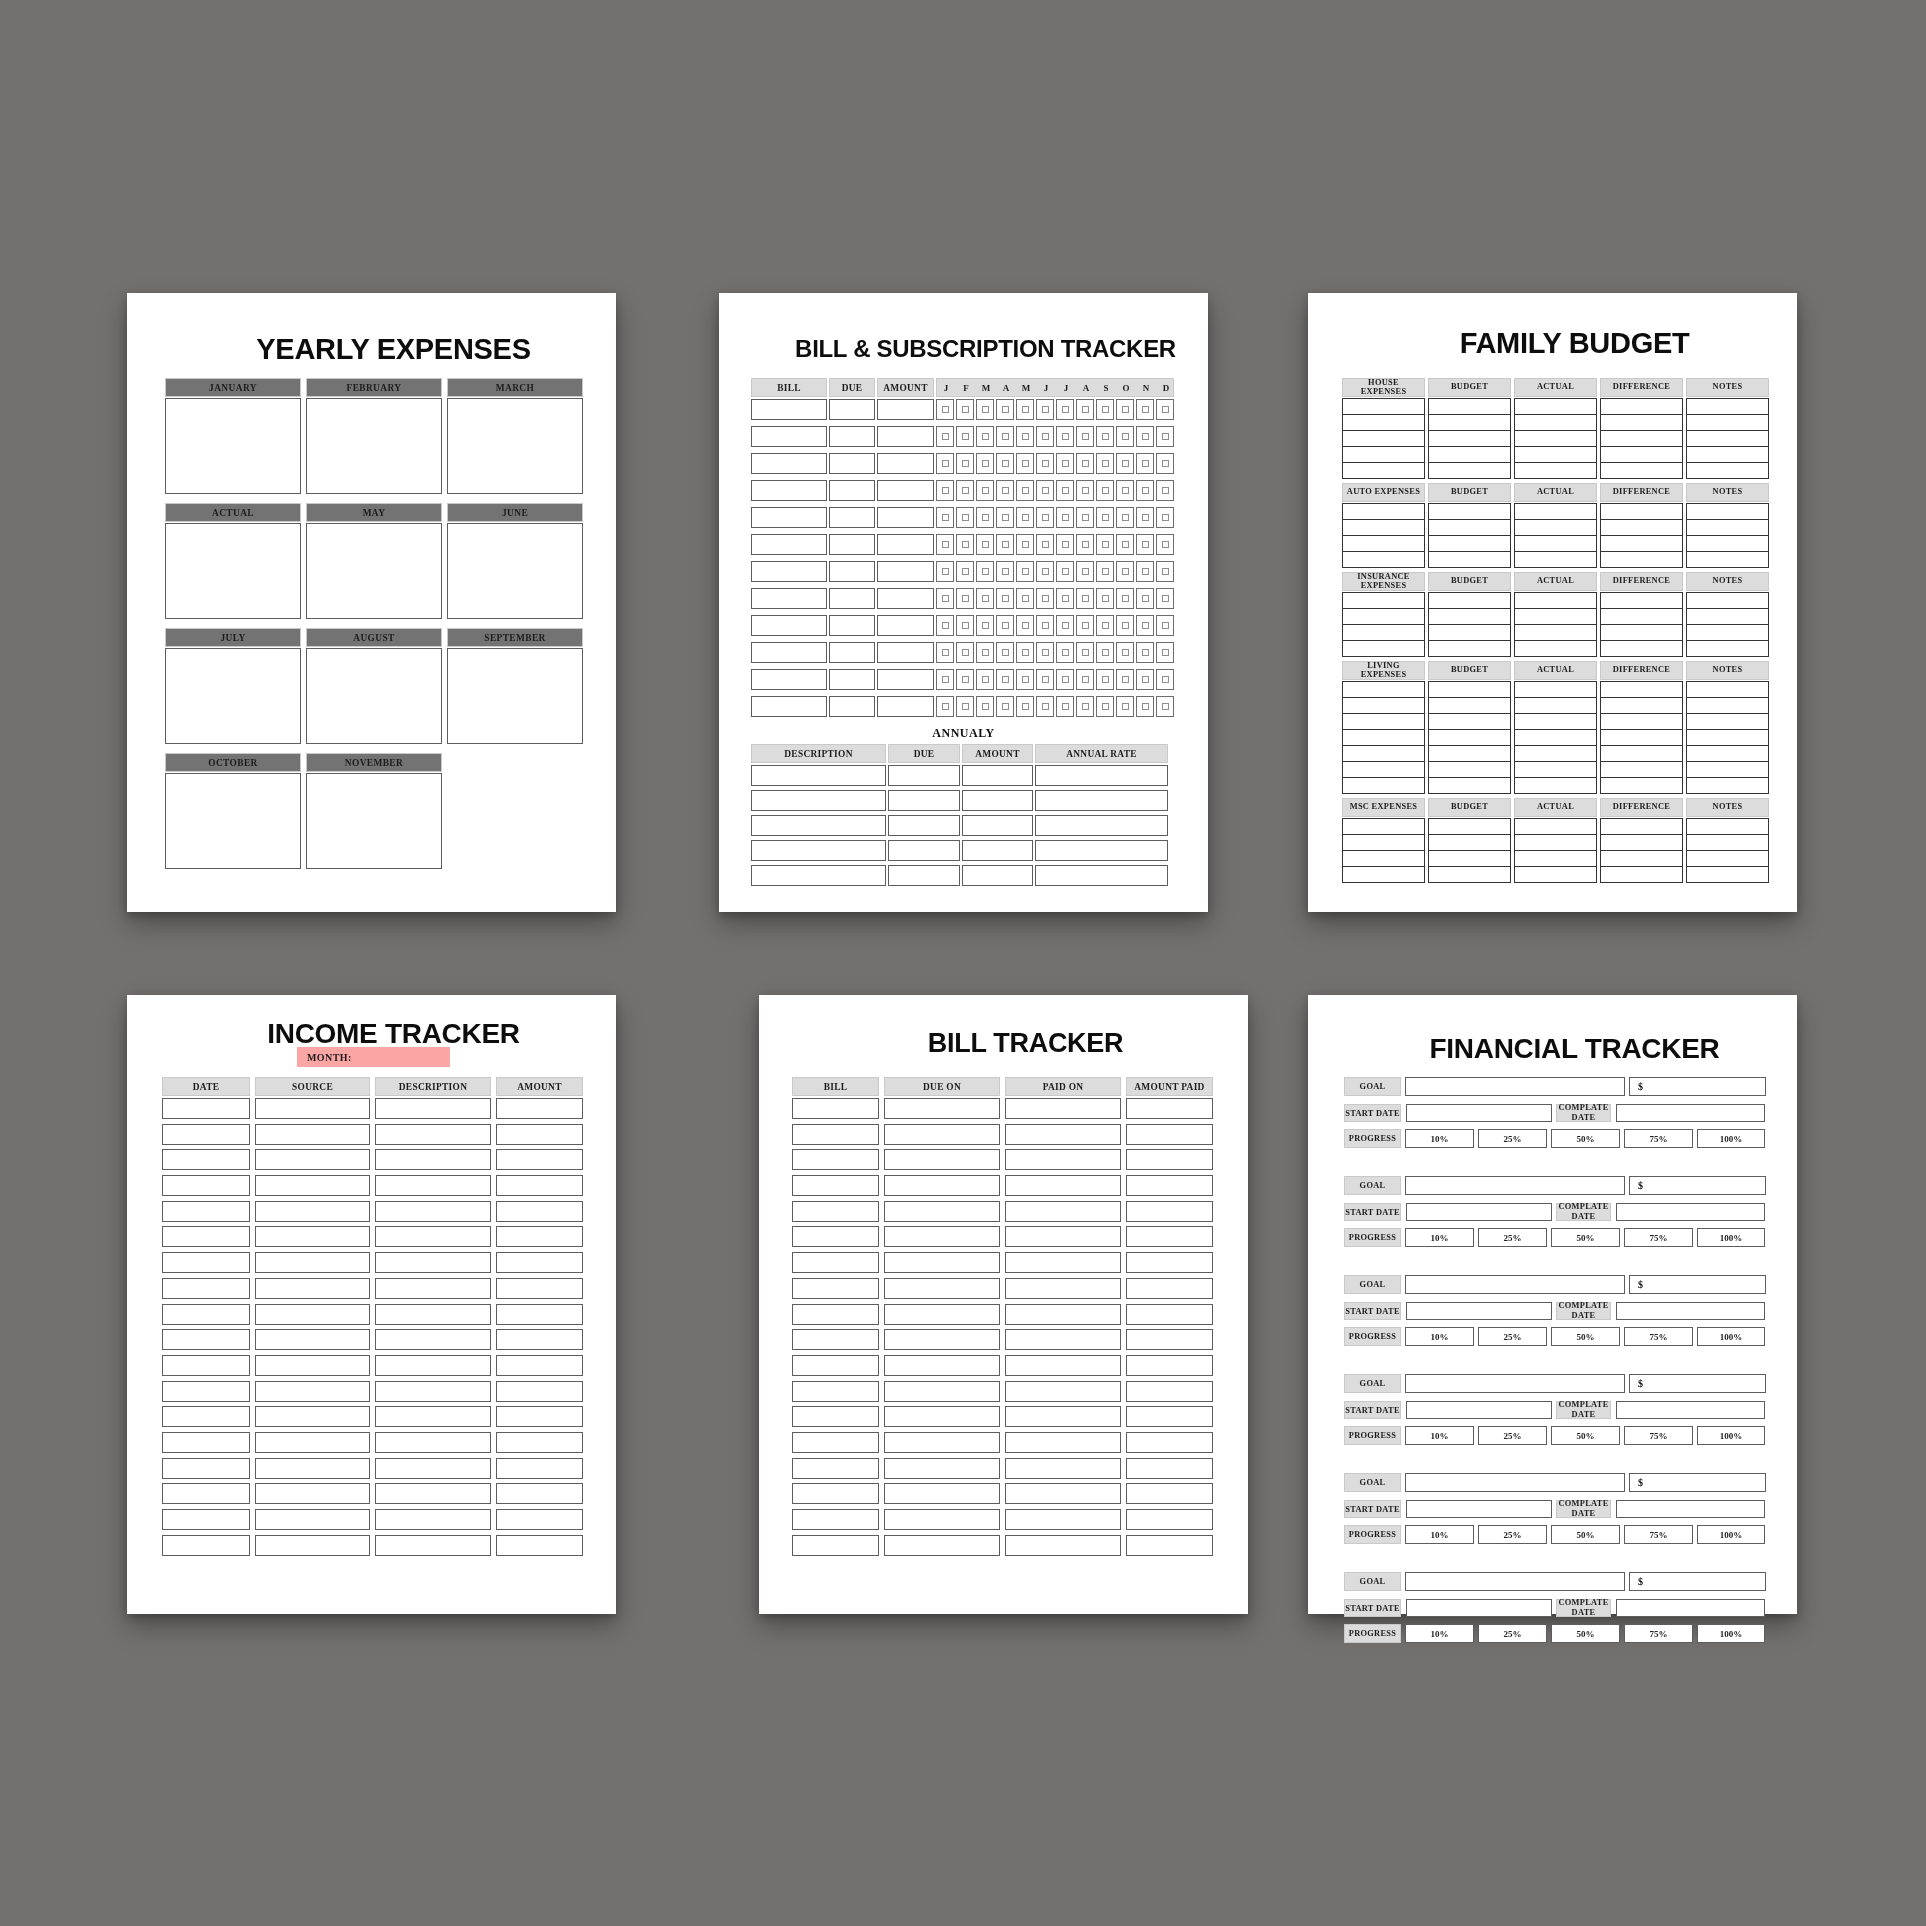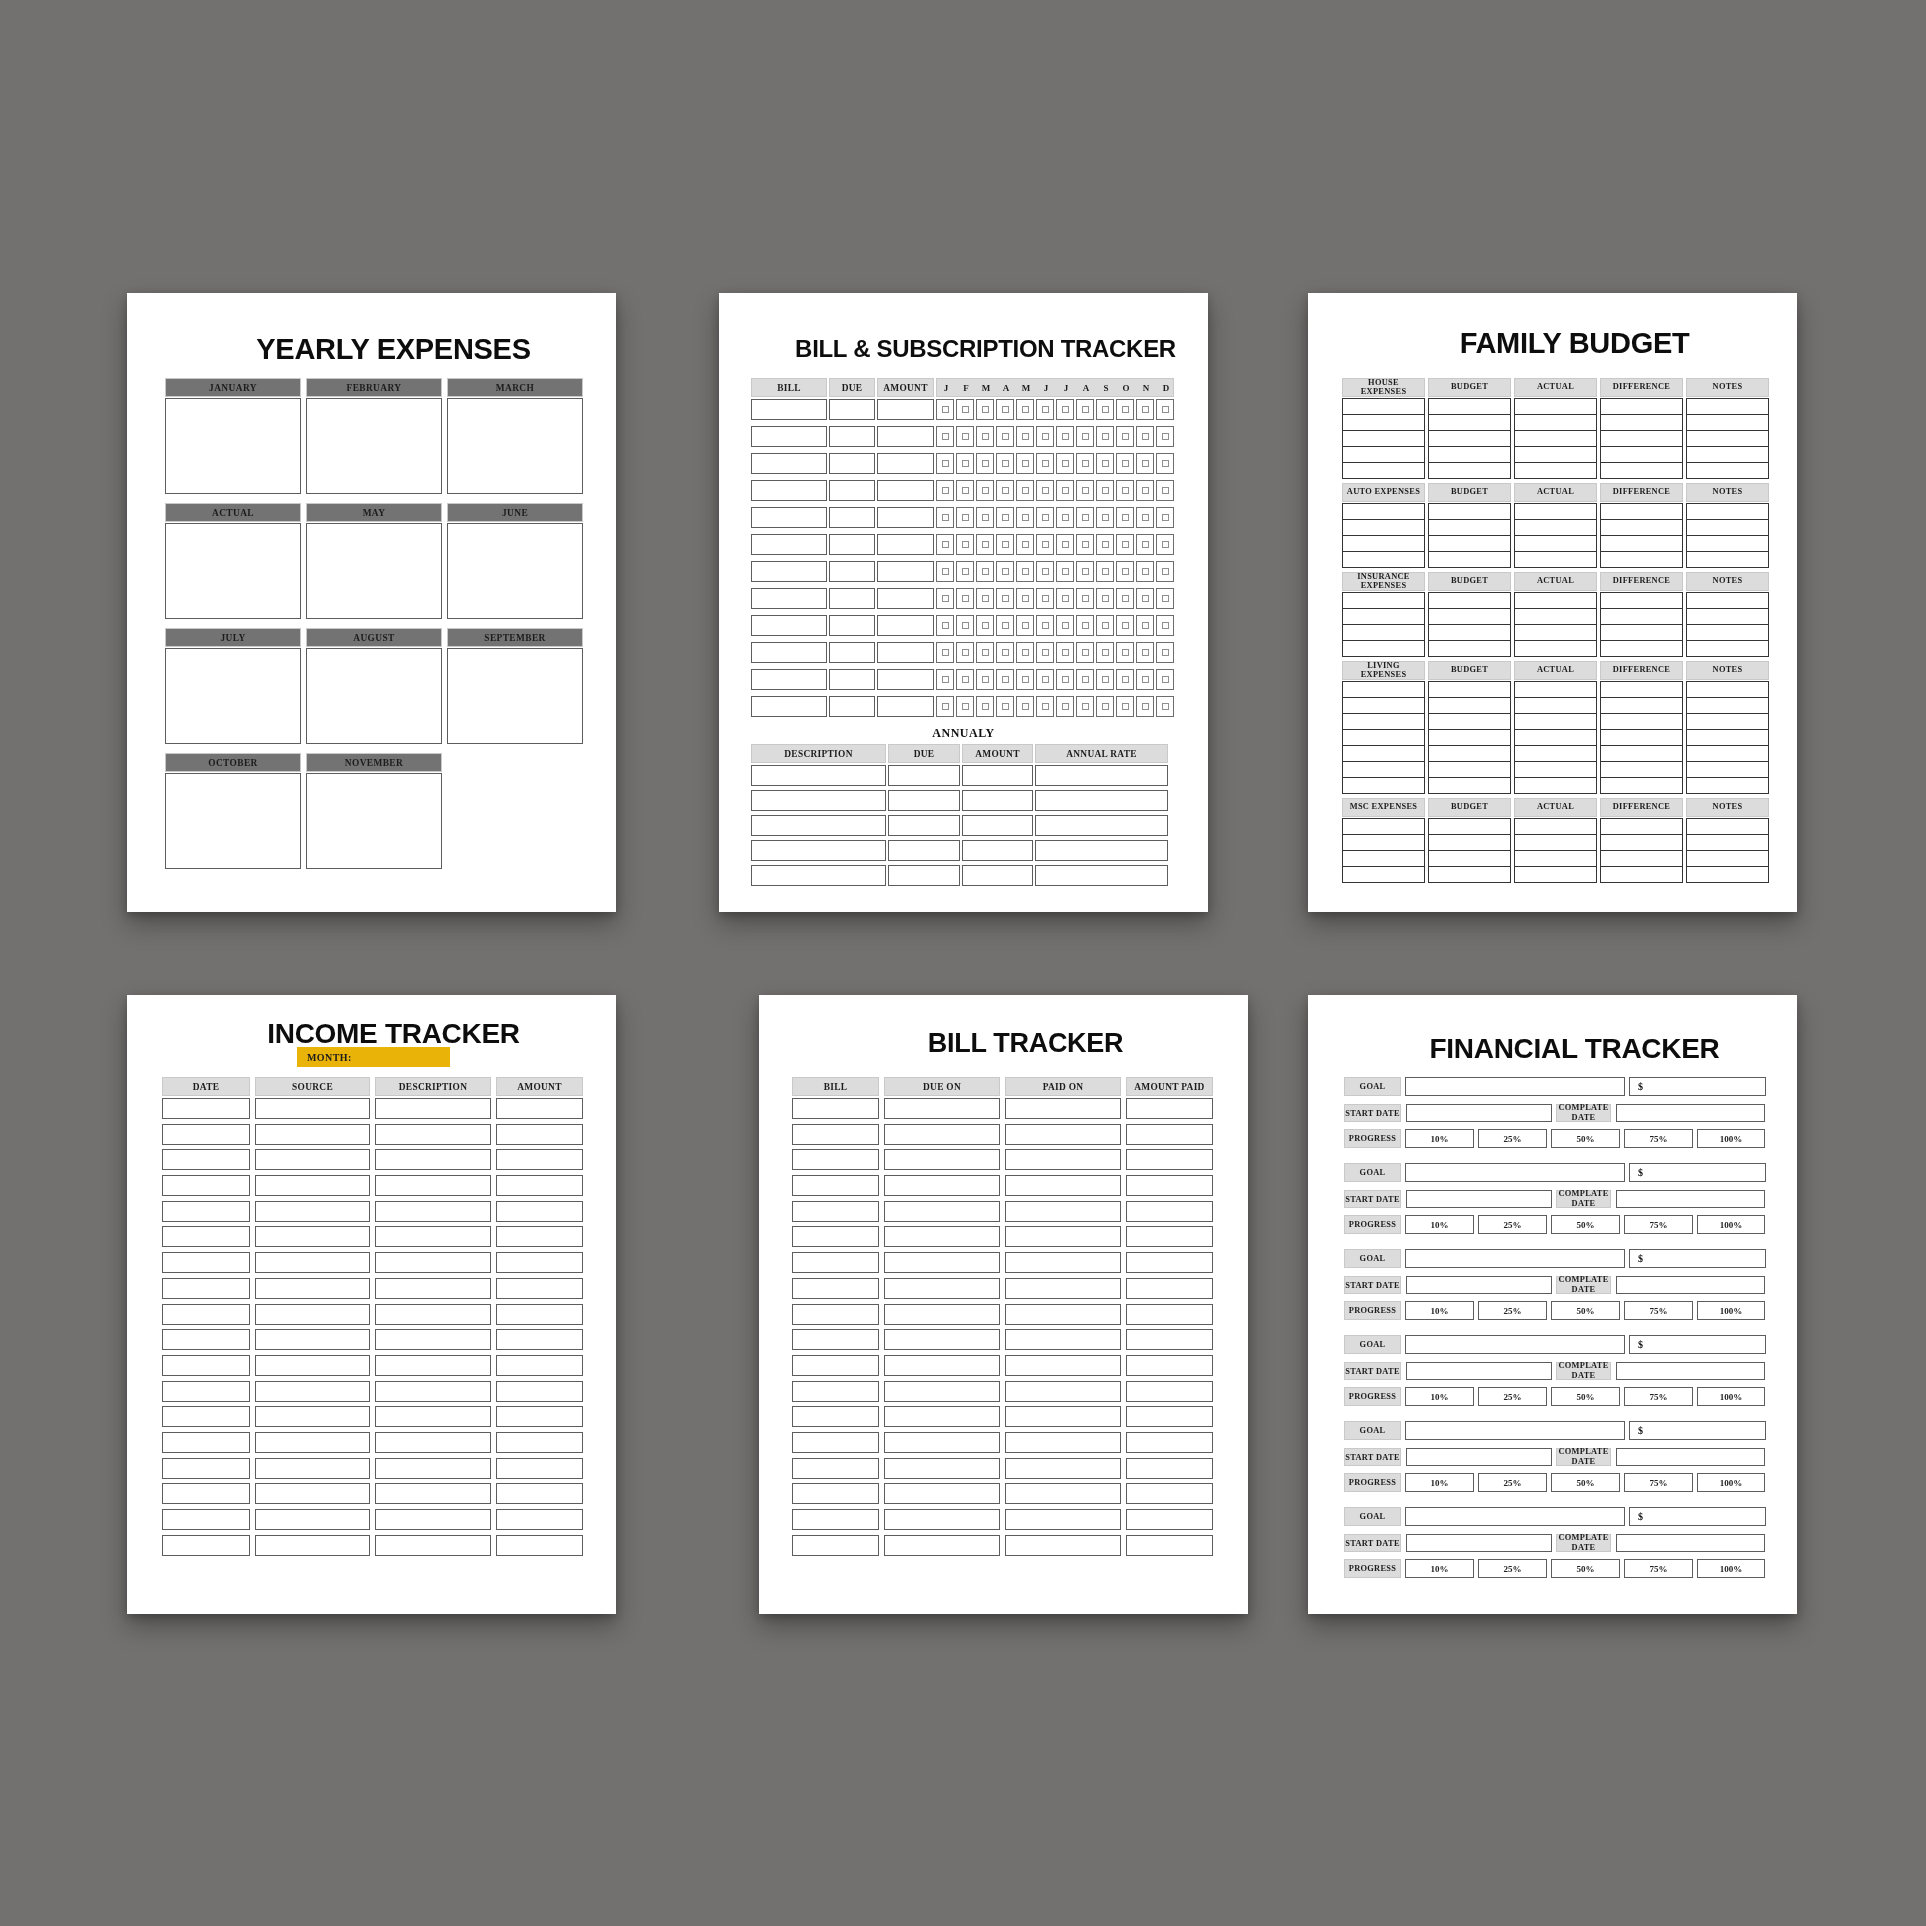--- a/index.html
+++ b/index.html
@@ -45,34 +45,34 @@
   .an-grid .cell{height:21px;}
   
   #fb-sections{position:absolute;left:34px;top:85px;}
   .fb-section{margin-bottom:4px;}
   .fb-head,.fb-body{display:grid;grid-template-columns:repeat(5,83px);column-gap:3px;}
   .fb-head .hcell{font-size:8.4px;line-height:1.05;padding:0 2px;}
   .fb-body{margin-top:1px;}
   .fb-cell{height:17px;background:#fff;border:1px solid #343434;}
   .fb-cell + .fb-cell{margin-top:-1px;}
   
-  .month-box{position:absolute;left:170px;top:52px;width:153px;height:20px;background:#eab308;
+  .month-box{position:absolute;left:170px;top:52px;width:153px;height:20px;background:#fca5a5;
              display:flex;align-items:center;padding-left:10px;font-size:10px;font-weight:bold;
              letter-spacing:0.4px;color:#1c1c1c;}
   .t-head{position:absolute;display:grid;column-gap:5px;}
   .t-rows{position:absolute;display:flex;flex-direction:column;gap:4.7px;}
   .t-row{display:grid;column-gap:5px;}
   .t-row .cell{height:21px;}
   .cols-income{grid-template-columns:88px 115px 116px 87px;}
   .cols-bill{grid-template-columns:87px 116px 116px 87px;}
   #in-head{left:35px;top:82px;} #in-rows{left:35px;top:103px;}
   #bt-head{left:33px;top:82px;} #bt-rows{left:33px;top:103px;}
   
   #fin-blocks{position:absolute;left:36px;top:82px;width:423px;}
-  .fin-block{position:relative;height:71px;margin-bottom:15px;}
+  .fin-block{position:relative;height:71px;margin-bottom:28px;}
   .fin-row{position:absolute;left:0;display:grid;}
   .r1{top:0;grid-template-columns:57px 220px 137px;column-gap:4px;}
   .r2{top:27px;grid-template-columns:57px 146px 55px 149px;column-gap:4.5px;}
   .r3{top:52px;grid-template-columns:57px 69px 69px 69px 69px 68px;column-gap:4px;}
   .r1 .cell,.r1 .hcell,.r3 .cell,.r3 .hcell{height:19px;}
   .r2 .cell,.r2 .hcell{height:18px;}
   .fin-row .hcell{font-size:8.4px;}
   .complate{font-size:7px;line-height:1.15;padding:0 3px;}
   .dollar{display:flex;align-items:center;padding-left:8px;font-size:10px;font-weight:bold;color:#111;}
   .pct{display:flex;align-items:center;justify-content:center;font-size:9px;font-weight:bold;color:#222;}

